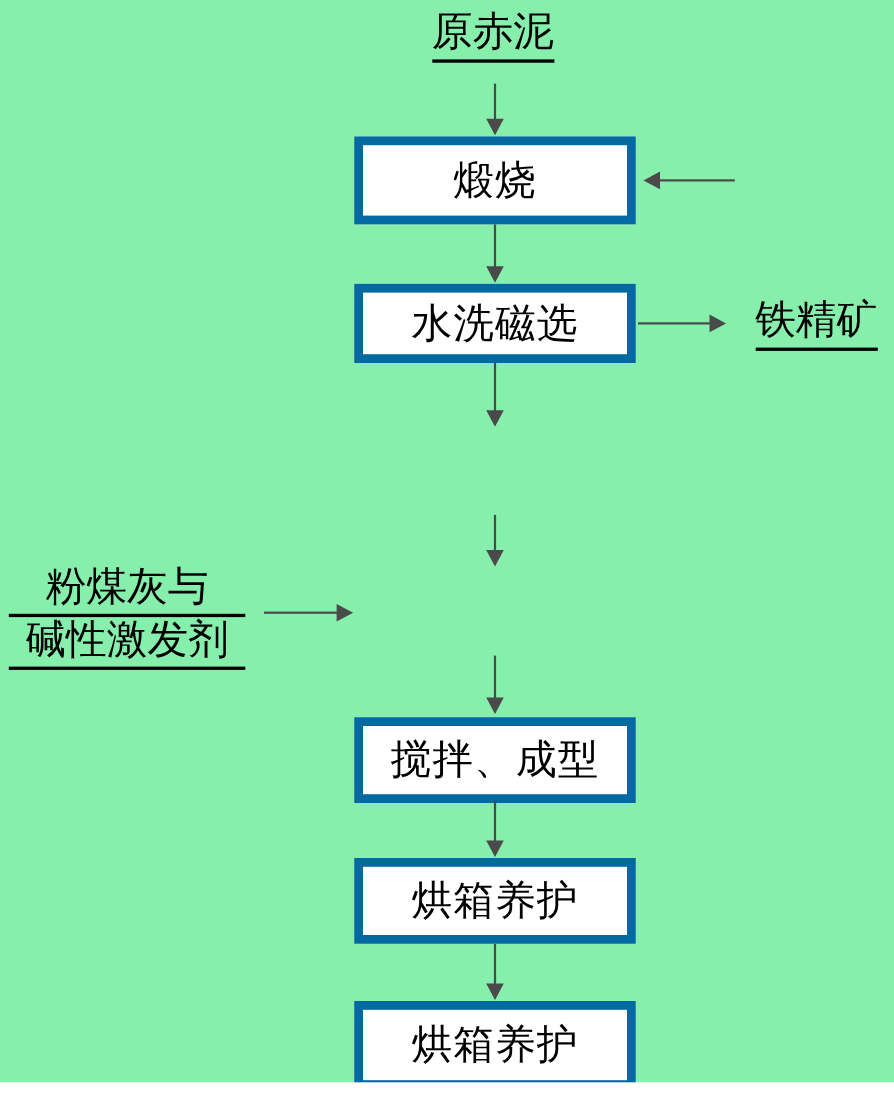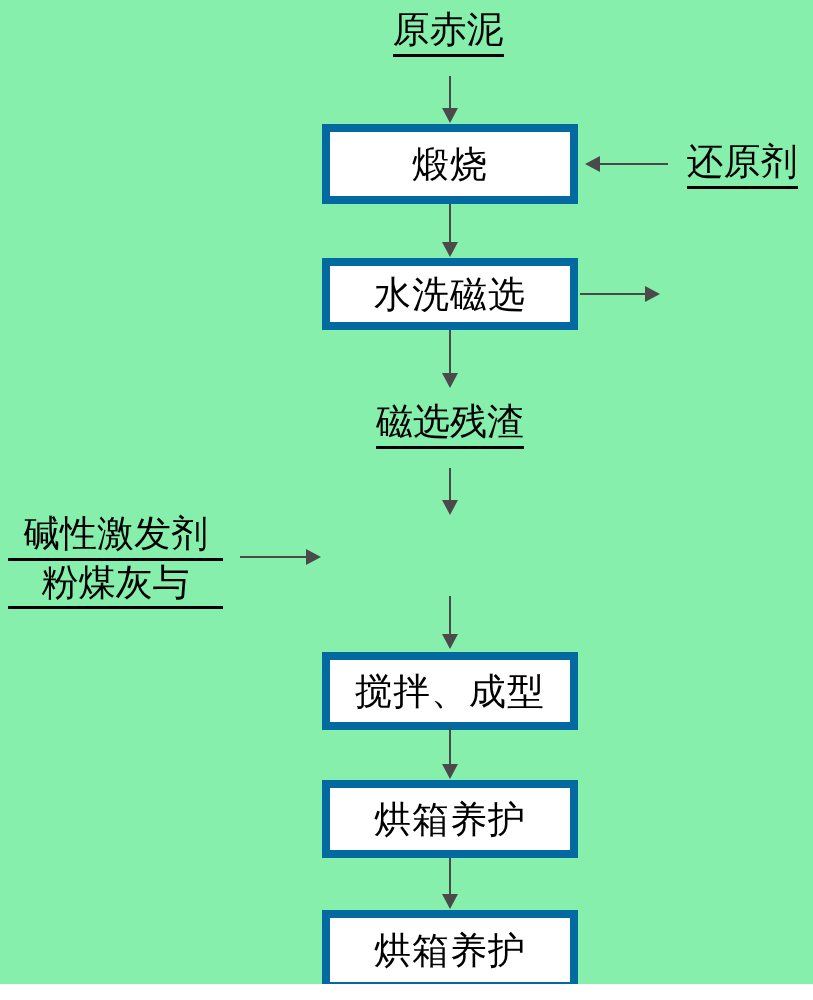--- a/index.html
+++ b/index.html
@@ -96,45 +96,42 @@
     <span class="ul">原赤泥</span>
   </div>
 
   <div class="v-line" style="left:449px; top:76px; height:34px;"></div>
   <div class="arrow-down" style="left:442px; top:108px;"></div>
 
   <div class="proc-box" style="left:322px; top:124px; width:256px; height:80px;">煅烧</div>
 
   <div class="h-line" style="left:600px; top:163px; width:68px;"></div>
   <div class="arrow-left" style="left:585px; top:156px;"></div>
-  <div class="mat-label" style="left:676px; top:140px; width:132px;">
-    <span class="ul">还原剂</span>
-  </div>
 
   <div class="v-line" style="left:449px; top:204px; height:40px;"></div>
   <div class="arrow-down" style="left:442px; top:242px;"></div>
 
   <div class="proc-box" style="left:322px; top:258px; width:256px; height:72px;">水洗磁选</div>
 
   <div class="h-line" style="left:580px; top:293px; width:68px;"></div>
   <div class="arrow-right" style="left:645px; top:286px;"></div>
+  <div class="mat-label" style="left:676px; top:270px; width:132px;">
+    <span class="ul">铁精矿</span>
+  </div>
 
   <div class="v-line" style="left:449px; top:330px; height:45px;"></div>
   <div class="arrow-down" style="left:442px; top:373px;"></div>
 
-  <div class="mat-label" style="left:330px; top:400px; width:240px;">
-    <span class="ul">磁选残渣</span>
-  </div>
 
   <div class="v-line" style="left:449px; top:468px; height:34px;"></div>
   <div class="arrow-down" style="left:442px; top:500px;"></div>
 
   <div class="mat-label two-line" style="left:8px; top:512px; width:215px;">
+    <span class="ul">粉煤灰与</span>
     <span class="ul">碱性激发剂</span>
-    <span class="ul">粉煤灰与</span>
   </div>
 
   <div class="h-line" style="left:240px; top:556px; width:68px;"></div>
   <div class="arrow-right" style="left:306px; top:549px;"></div>
 
 
   <div class="v-line" style="left:449px; top:596px; height:40px;"></div>
   <div class="arrow-down" style="left:442px; top:634px;"></div>
 
   <div class="proc-box" style="left:322px; top:652px; width:256px; height:78px;">搅拌、成型</div>

